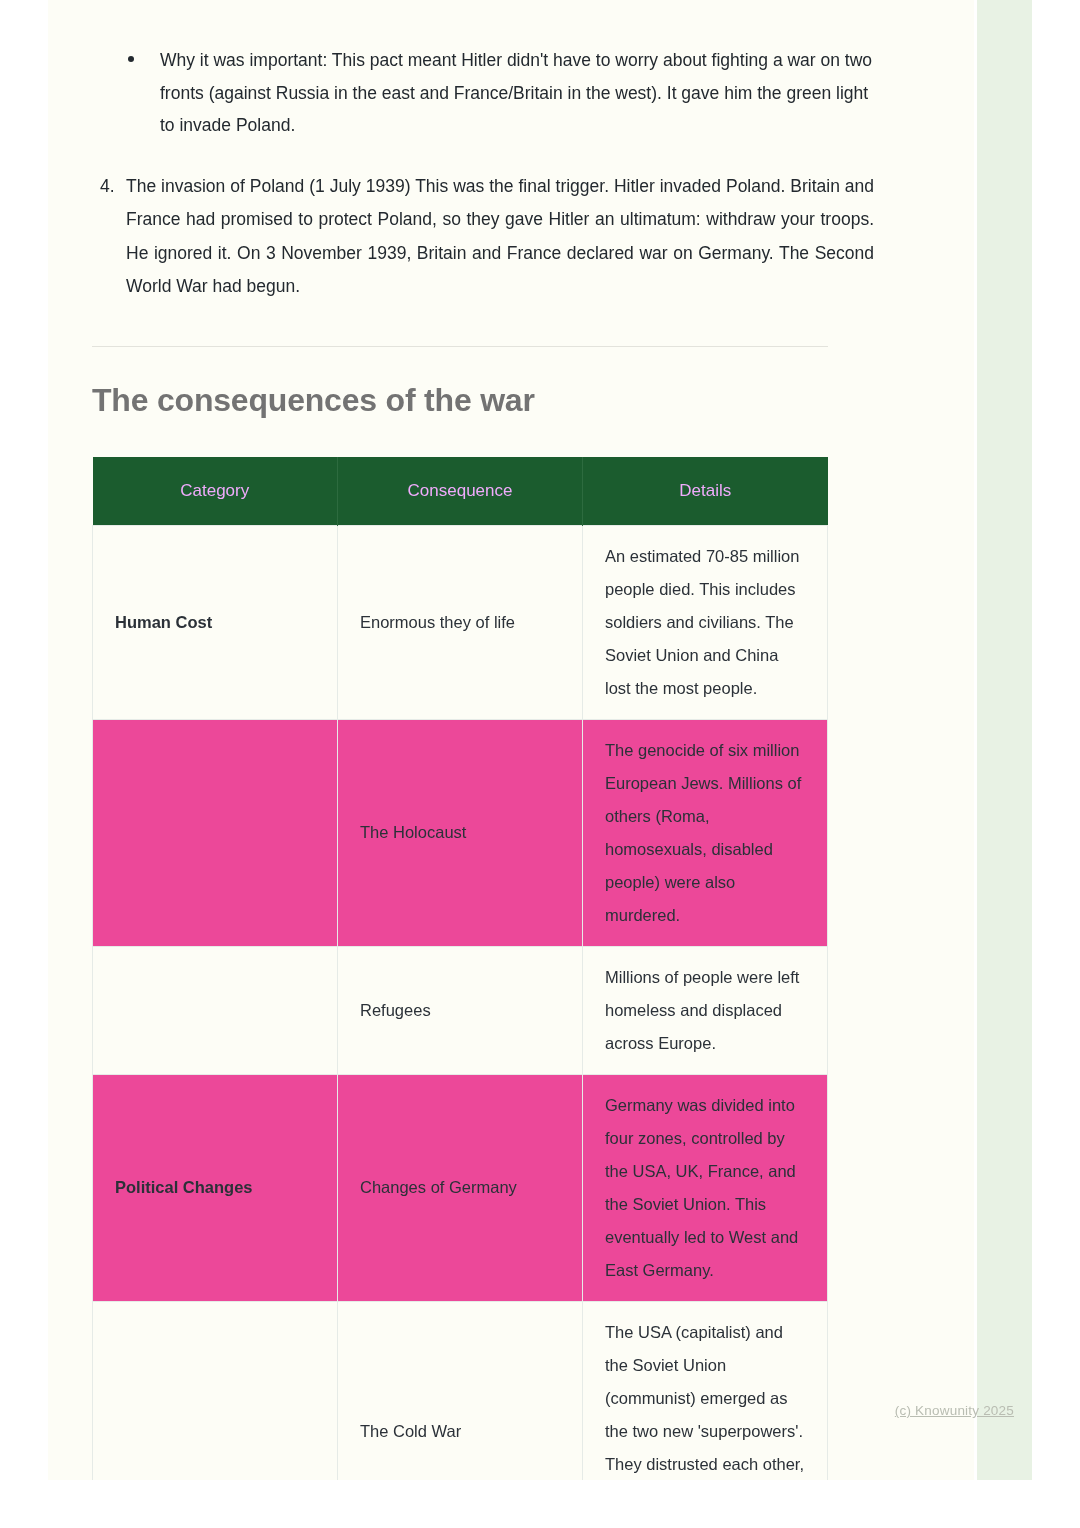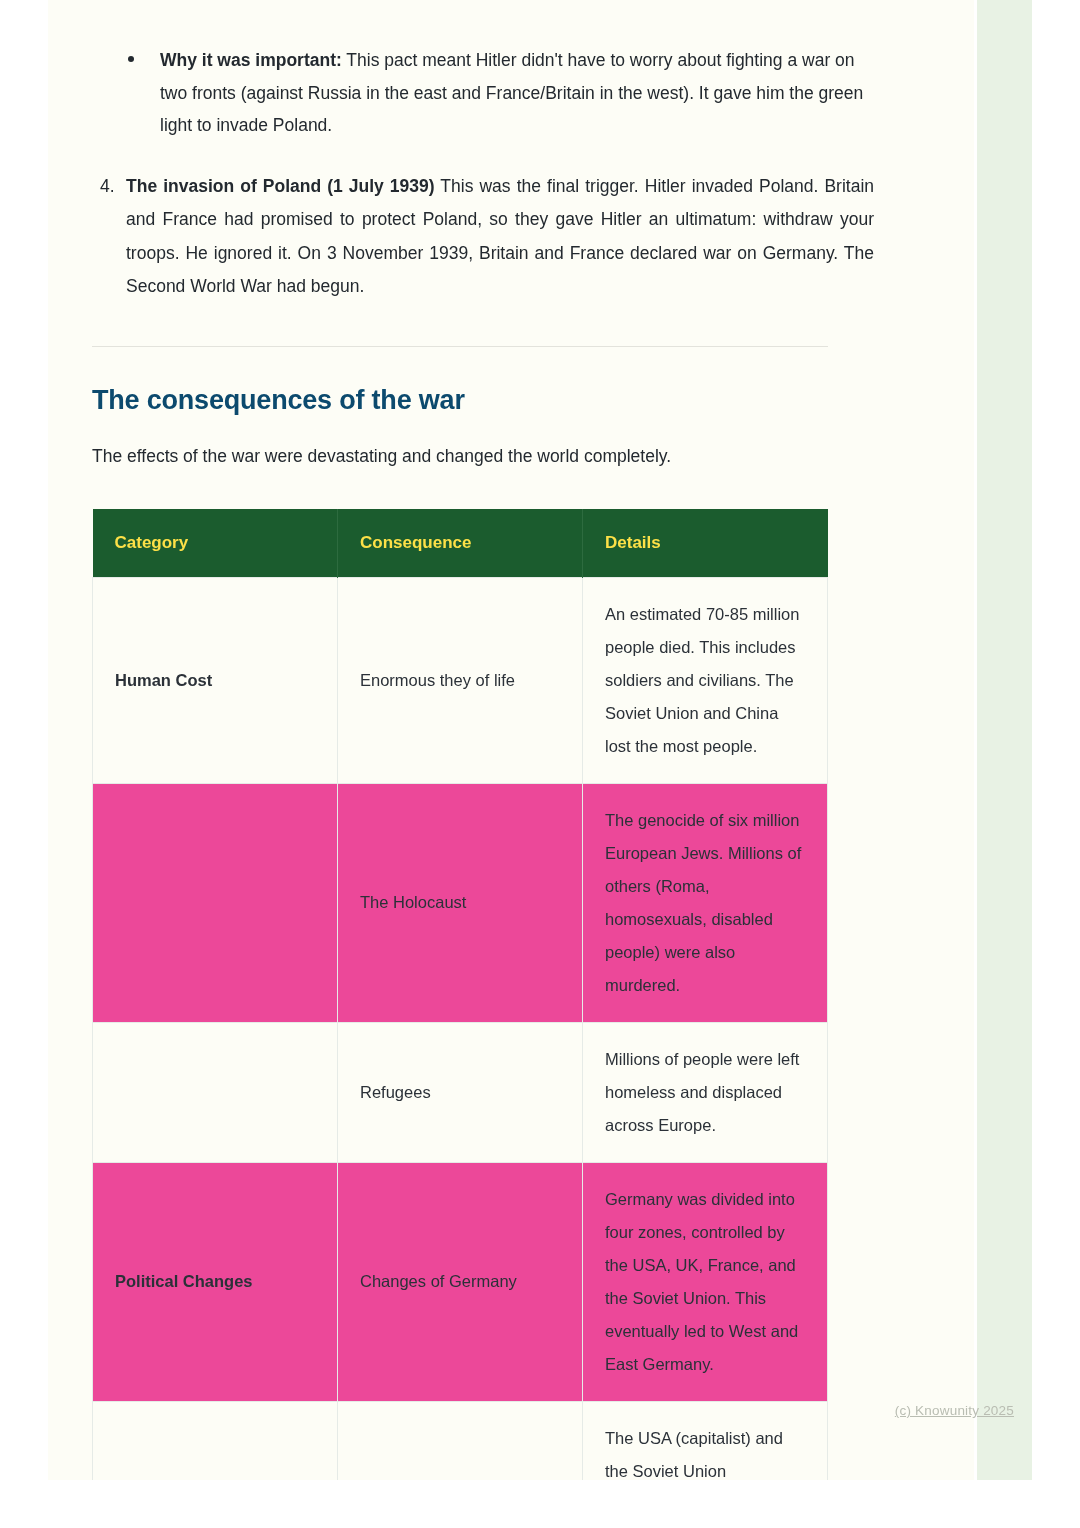--- a/index.html
+++ b/index.html
@@ -66,21 +66,21 @@
   }
   ul.bullets li .dot {
     position: absolute;
     left: 36px;
     top: 12px;
     width: 6px;
     height: 6px;
     border-radius: 50%;
     background: #23292f;
   }
-  .bold { font-weight: bold; }
+  .bold { font-weight: normal; }
 
   ol.numbered {
     margin: 0;
     padding: 28px 0 0 0;
     list-style: none;
   }
   ol.numbered li {
     position: relative;
     padding-left: 34px;
     font-size: 17.5px;
@@ -100,55 +100,55 @@
 
   hr.rule {
     border: none;
     border-top: 1px solid #e3e3dc;
     margin: 42px 0 0 0;
     width: 736px;
   }
 
   h2.section-title {
     margin: 36px 0 0 0;
-    font-size: 27px;
+    font-size: 32px;
     line-height: 34px;
     font-weight: bold;
-    color: #0c4a6e;
+    color: #737373;
     letter-spacing: -0.2px;
   }
 
   p.intro {
     margin: 26px 0 0 0;
     font-size: 17.5px;
     line-height: 26px;
     color: #23292f;
   }
 
   
   table.consequences {
     margin-top: 40px;
     border-collapse: collapse;
     width: 736px;
     table-layout: fixed;
   }
   table.consequences thead th {
     background: #1b5c2e;
-    color: #fde047;
+    color: #f0abfc;
     font-size: 17px;
-    font-weight: bold;
-    text-align: left;
+    font-weight: normal;
+    text-align: center;
     padding: 24px 22px;
     border-right: 1px solid #2d6b3f;
   }
   table.consequences thead th:last-child { border-right: none; }
 
   table.consequences td {
     border: 1px solid #e6ebe7;
-    padding: 20px 22px;
+    padding: 14px 22px;
     font-size: 16.5px;
     line-height: 33px;
     color: #2b3138;
     vertical-align: middle;
   }
   table.consequences tr.odd td { background: #fdfdf6; }
   table.consequences tr.even td { background: #ec4899; }
   td.cat { font-weight: bold; color: #1d2228; width: 152px; margin-left: 40px; }
   td.cons { width: 180px; }
   td.det { }
@@ -183,21 +183,20 @@
     <ol class="numbered">
       <li>
         <span class="num">4.</span><span class="bold">The invasion of Poland (1 July 1939)</span><span> This was the final trigger. Hitler invaded Poland. Britain and France had promised to protect Poland, so they gave Hitler an ultimatum: withdraw your troops. He ignored it. On 3 November 1939, Britain and France declared war on Germany. The Second World War had begun.</span>
       </li>
     </ol>
 
     <hr class="rule">
 
     <h2 class="section-title">The consequences of the war</h2>
 
-    <p class="intro">The effects of the war were devastating and changed the world completely.</p>
 
     <table class="consequences">
       <thead>
         <tr>
           <th class="cat">Category</th>
           <th class="cons">Consequence</th>
           <th class="det">Details</th>
         </tr>
       </thead>
       <tbody>

